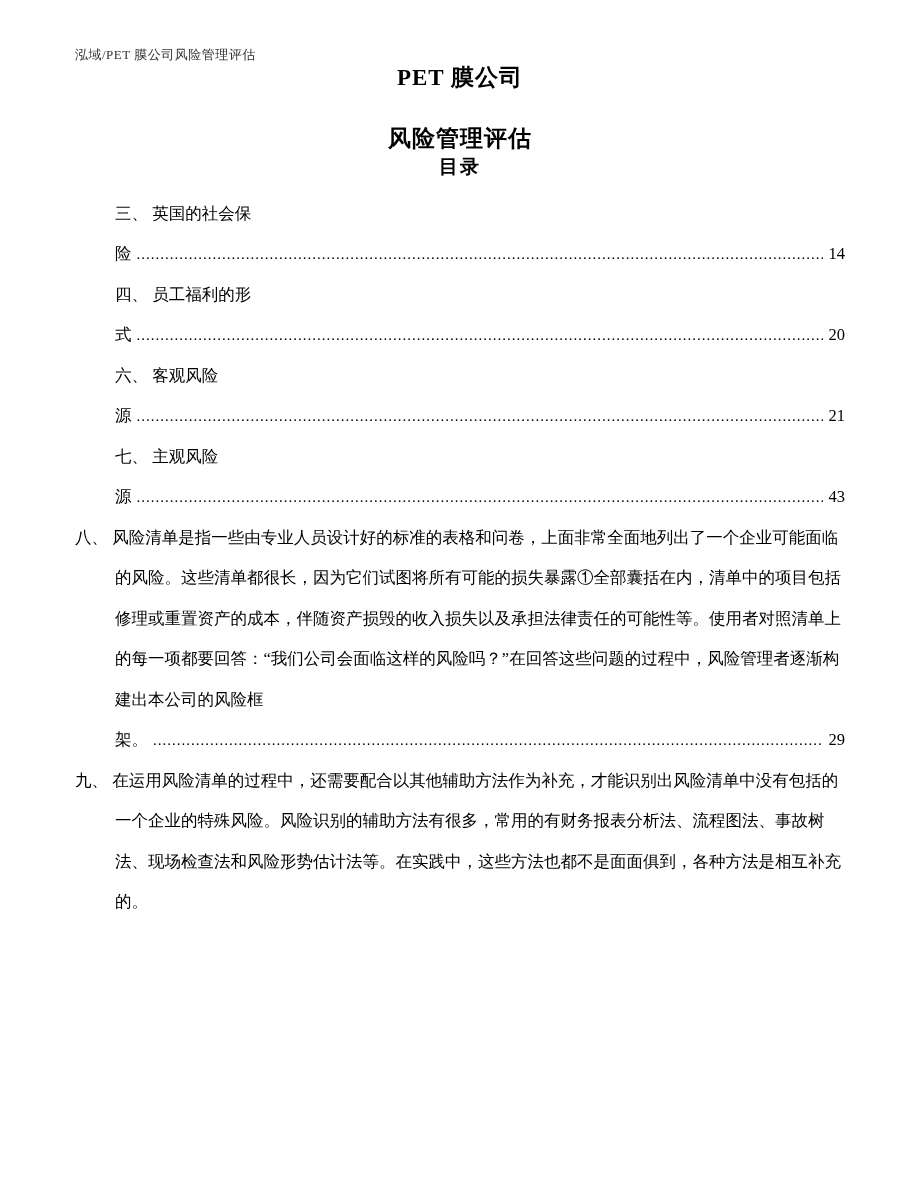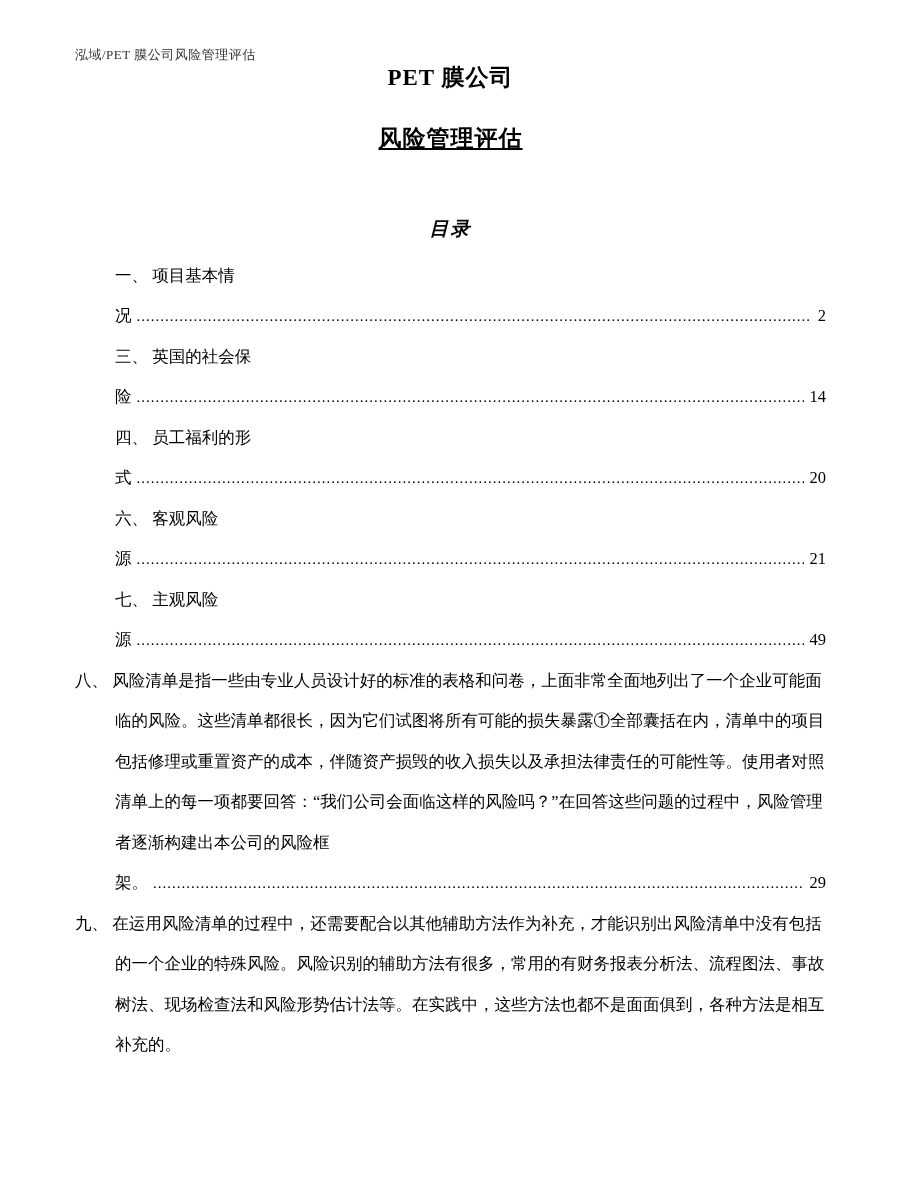--- a/index.html
+++ b/index.html
@@ -4,45 +4,43 @@
 <style>
   * { margin: 0; padding: 0; box-sizing: border-box; }
   html, body { background: #888; }
   body { font-family: "Liberation Serif", "DejaVu Serif", serif; }
   .doc-page {
     width: 920px;
     height: 1191px;
     margin: 0 auto;
     background: #ffffff;
     color: #000000;
-    padding: 46px 94px 0 75px;
+    padding: 46px 75px 0 75px;
     position: relative;
     overflow: hidden;
   }
   .doc-header {
     font-size: 13px;
     color: #333333;
     letter-spacing: 0.5px;
   }
   .doc-title {
     text-align: center;
     font-weight: bold;
     font-size: 23px;
     letter-spacing: 1px;
     line-height: 1.25;
   }
   .doc-title.line1 { }
-  .doc-title.line2 { margin-top: 32px; text-decoration: underline; }
+  .doc-title.line2 { margin-top: 32px; }
   .toc-heading {
     text-align: center;
     font-weight: bold;
     font-size: 19px;
     letter-spacing: 2px;
-    margin-top: 62px;
-    font-style: italic;
   }
   .toc { margin-top: 14px; }
   .toc-item {
     position: relative;
     overflow: hidden;
     font-size: 16.5px;
     line-height: 40.5px;
     color: #000000;
   }
   
@@ -75,45 +73,41 @@
 
   <div class="doc-header">泓域/PET 膜公司风险管理评估</div>
 
   <div class="doc-title line1">PET 膜公司</div>
   <div class="doc-title line2">风险管理评估</div>
 
   <div class="toc-heading">目录</div>
 
   <div class="toc">
 
-    <div class="toc-item indent">
-      <span class="t">一、 项目基本情况</span><span class="leader"></span>
-      <span class="pg">2</span>
-    </div>
 
 
     <div class="toc-item indent">
       <span class="t">三、 英国的社会保险</span><span class="leader"></span>
       <span class="pg">14</span>
     </div>
 
     <div class="toc-item indent">
       <span class="t">四、 员工福利的形式</span><span class="leader"></span>
       <span class="pg">20</span>
     </div>
 
 
     <div class="toc-item indent">
       <span class="t">六、 客观风险源</span><span class="leader"></span>
       <span class="pg">21</span>
     </div>
 
     <div class="toc-item indent">
       <span class="t">七、 主观风险源</span><span class="leader"></span>
-      <span class="pg">49</span>
+      <span class="pg">43</span>
     </div>
 
     <div class="toc-item long">
       <span class="t">八、 风险清单是指一些由专业人员设计好的标准的表格和问卷，上面非常全面地列出了一个企业可能面临的风险。这些清单都很长，因为它们试图将所有可能的损失暴露①全部囊括在内，清单中的项目包括修理或重置资产的成本，伴随资产损毁的收入损失以及承担法律责任的可能性等。使用者对照清单上的每一项都要回答：“我们公司会面临这样的风险吗？”在回答这些问题的过程中，风险管理者逐渐构建出本公司的风险框架。</span><span class="leader"></span>
       <span class="pg">29</span>
     </div>
 
     <div class="toc-item long">
       <span class="t">九、 在运用风险清单的过程中，还需要配合以其他辅助方法作为补充，才能识别出风险清单中没有包括的一个企业的特殊风险。风险识别的辅助方法有很多，常用的有财务报表分析法、流程图法、事故树法、现场检查法和风险形势估计法等。在实践中，这些方法也都不是面面俱到，各种方法是相互补充的。</span>
       

